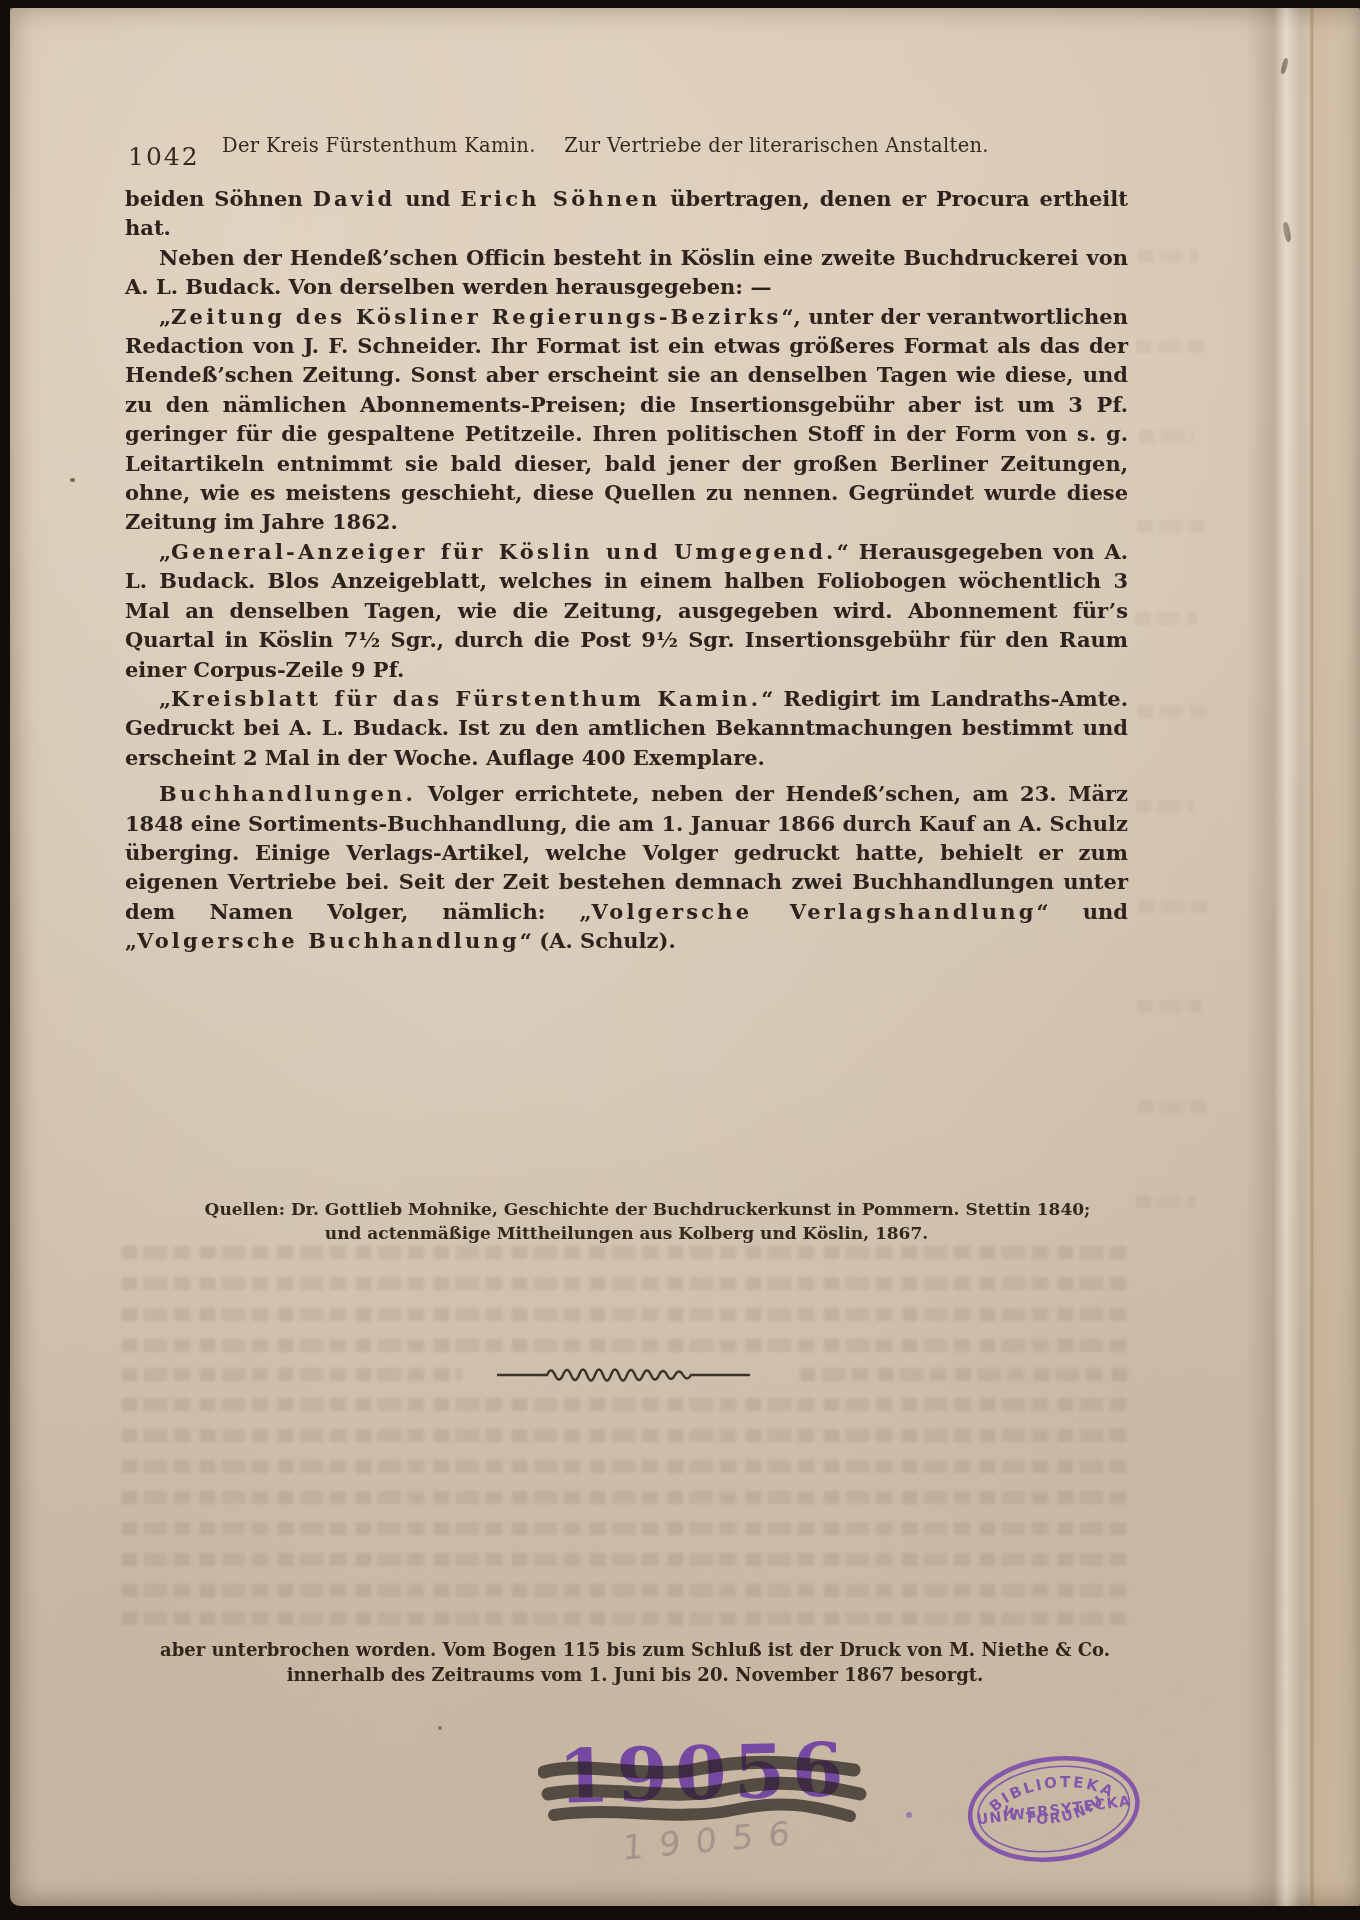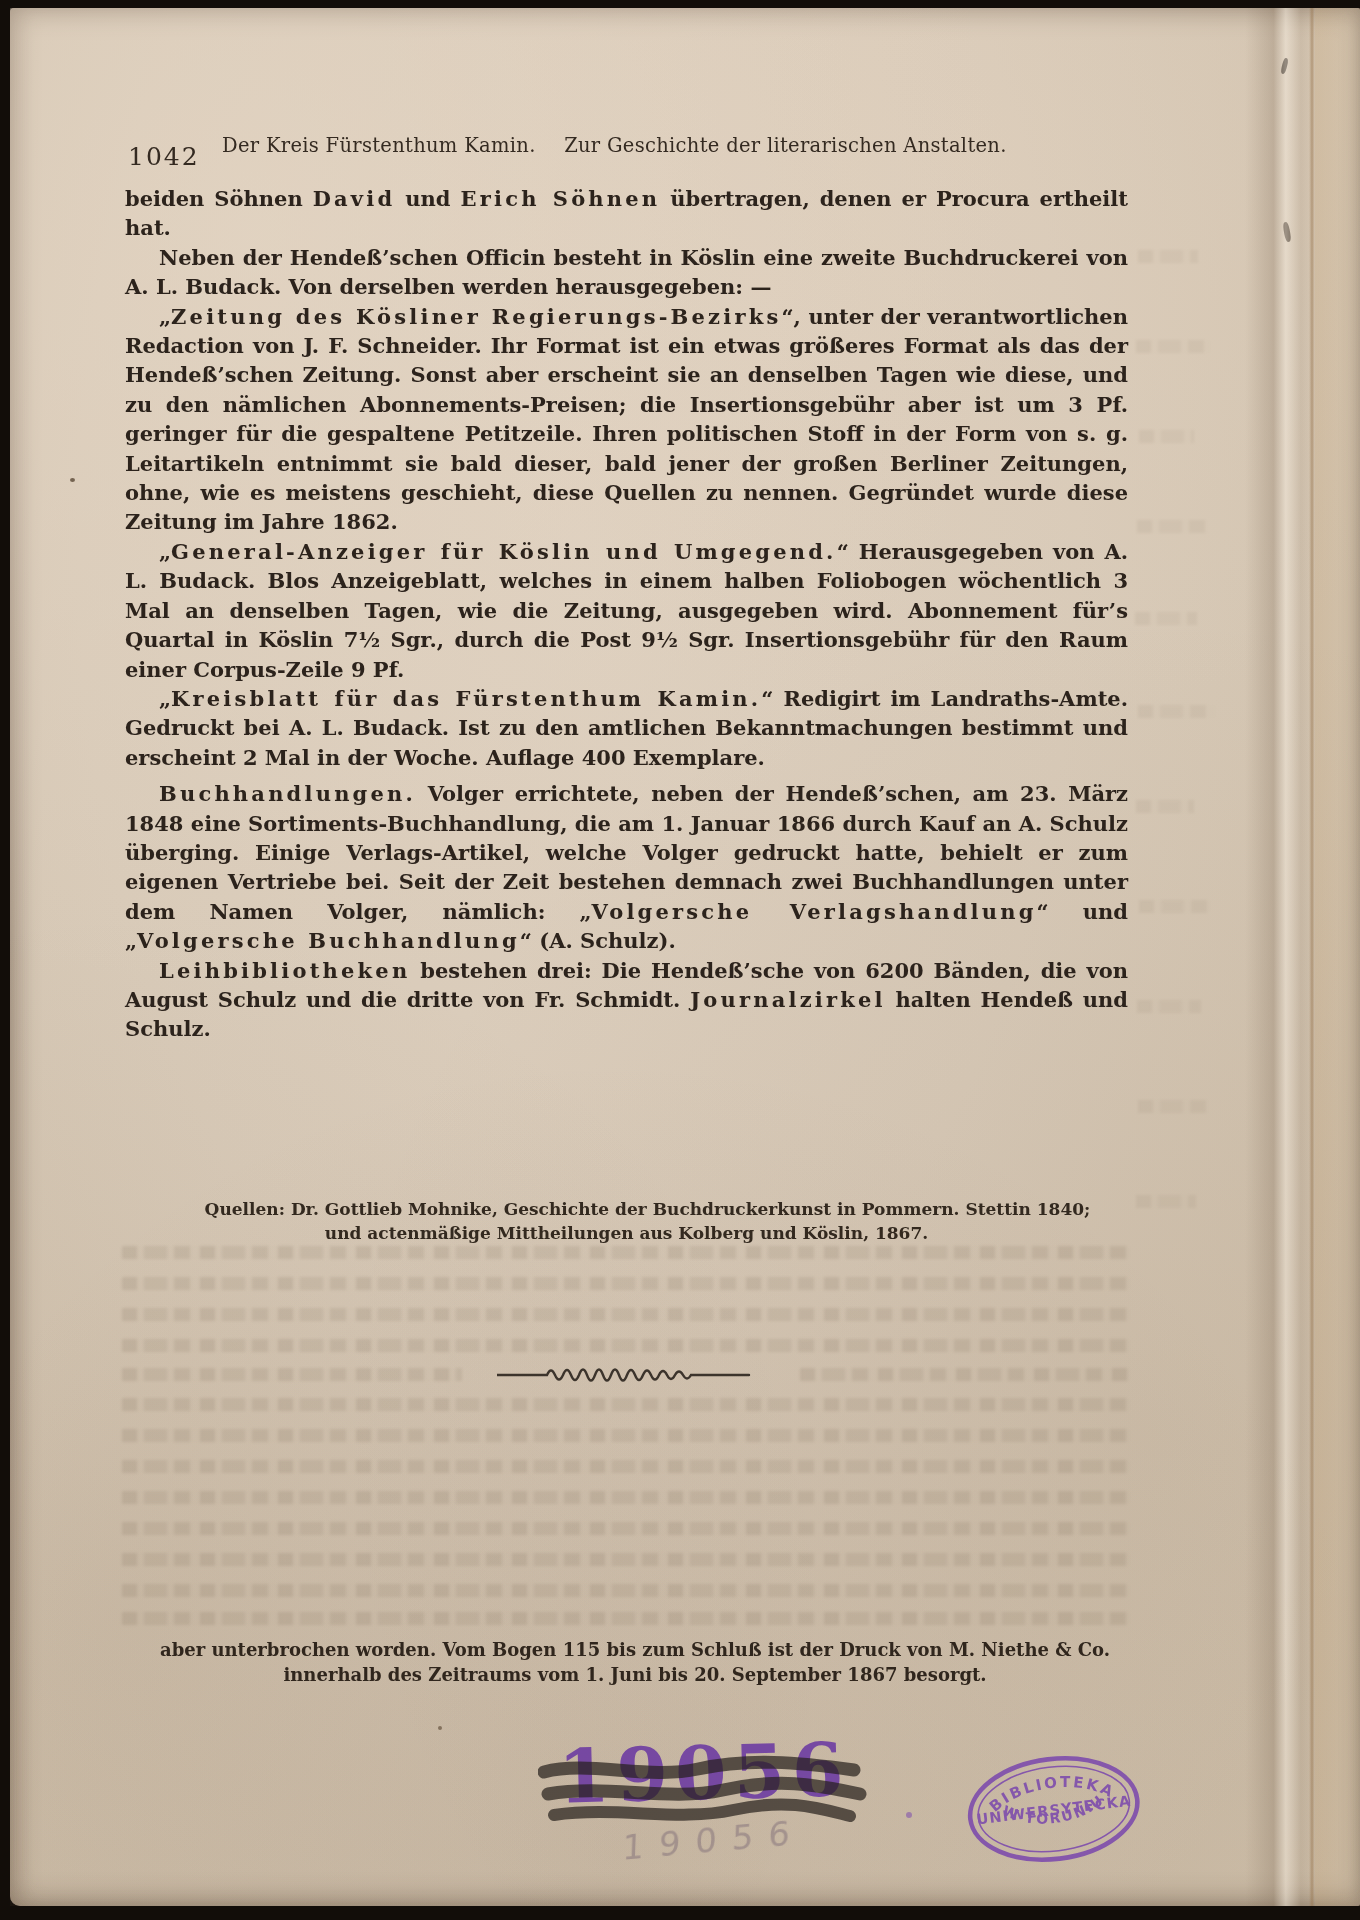--- a/index.html
+++ b/index.html
@@ -126,51 +126,50 @@
       <div class="ghost faint" style="left: 1129px; top: 892px; width: 72px;"></div>
       <div class="ghost faint" style="left: 1127px; top: 992px; width: 64px;"></div>
       <div class="ghost faint" style="left: 1128px; top: 1092px; width: 70px;"></div>
       <div class="ghost faint" style="left: 1126px; top: 1187px; width: 60px;"></div>
     </div>
 
   <div class="header">
     <span class="page-num">1042</span>
     <span class="running-title">
       <span class="t1">Der Kreis Fürstenthum Kamin.</span>
-      <span class="t2">Zur Geschichte der literarischen Anstalten.</span>
+      <span class="t2">Zur Vertriebe der literarischen Anstalten.</span>
     </span>
   </div>
 
   <div class="body-text" id="body-text">
       <p class=""><span>beiden Söhnen </span><span class="sp">David</span><span> und </span><span class="sp">Erich Söhnen</span><span> übertragen, denen er Procura ertheilt hat.</span></p>
       <p class="indent"><span>Neben der Hendeß’schen Officin besteht in Köslin eine zweite Buchdruckerei von A. L. Budack. Von derselben werden herausgegeben: —</span></p>
       <p class="indent"><span>„</span><span class="sp">Zeitung des Kösliner Regierungs-Bezirks</span><span>“, unter der verantwortlichen Redaction von J. F. Schneider. Ihr Format ist ein etwas größeres Format als das der Hendeß’schen Zeitung. Sonst aber erscheint sie an denselben Tagen wie diese, und zu den nämlichen Abonnements-Preisen; die Insertionsgebühr aber ist um 3 Pf. geringer für die gespaltene Petitzeile. Ihren politischen Stoff in der Form von s. g. Leitartikeln entnimmt sie bald dieser, bald jener der großen Berliner Zeitungen, ohne, wie es meistens geschieht, diese Quellen zu nennen. Gegründet wurde diese Zeitung im Jahre 1862.</span></p>
       <p class="indent"><span>„</span><span class="sp">General-Anzeiger für Köslin und Umgegend.</span><span>“ Herausgegeben von A. L. Budack. Blos Anzeigeblatt, welches in einem halben Foliobogen wöchentlich 3 Mal an denselben Tagen, wie die Zeitung, ausgegeben wird. Abonnement für’s Quartal in Köslin 7½ Sgr., durch die Post 9½ Sgr. Insertionsgebühr für den Raum einer Corpus-Zeile 9 Pf.</span></p>
       <p class="indent"><span>„</span><span class="sp">Kreisblatt für das Fürstenthum Kamin.</span><span>“ Redigirt im Landraths-Amte. Gedruckt bei A. L. Budack. Ist zu den amtlichen Bekanntmachungen bestimmt und erscheint 2 Mal in der Woche. Auflage 400 Exemplare.</span></p>
       <p class="indent gap"><span class="sp">Buchhandlungen.</span><span> Volger errichtete, neben der Hendeß’schen, am 23. März 1848 eine Sortiments-Buchhandlung, die am 1. Januar 1866 durch Kauf an A. Schulz überging. Einige Verlags-Artikel, welche Volger gedruckt hatte, behielt er zum eigenen Vertriebe bei. Seit der Zeit bestehen demnach zwei Buchhandlungen unter dem Namen Volger, nämlich: „</span><span class="sp">Volgersche Verlagshandlung</span><span>“ und „</span><span class="sp">Volgersche Buchhandlung</span><span>“ (A. Schulz).</span></p>
-      <p class="indent"><span class="sp">Leihbibliotheken</span><span> bestehen drei: Die Hendeß’sche von 6200 Bänden, die von August Schulz und die dritte von Fr. Schmidt. </span><span class="sp">Journalzirkel</span><span> halten Hendeß und Schulz.</span></p>
     </div>
 
   <div class="source-note">
     <div class="l1">Quellen: Dr. Gottlieb Mohnike, Geschichte der Buchdruckerkunst in Pommern. Stettin 1840;</div>
     <div class="l2">und actenmäßige Mittheilungen aus Kolberg und Köslin, 1867.</div>
   </div>
 
   <div class="squiggle">
     <svg width="270" height="26" viewBox="0 0 270 26">
       <path d="M0,13 h50
         q4,-9 8,0 q4,9 8,0 q4,-10 8,0 q4,10 8,0 q4,-11 8,0 q4,11 8,0
         q4,-11 8,0 q4,11 8,0 q4,-11 8,0 q4,11 8,0 q4,-10 8,0 q4,10 8,0
         q4,-9 8,0 q4,9 8,0 q4,-8 8,0 q4,8 8,0 q4,-7 8,0 q4,7 8,0 h58" fill="none" stroke="#3c342c" stroke-width="2.4" stroke-linecap="round"></path>
     </svg>
   </div>
 
   <div class="colophon">
     <div>aber unterbrochen worden. Vom Bogen 115 bis zum Schluß ist der Druck von M. Niethe &amp; Co.</div>
-    <div>innerhalb des Zeitraums vom 1. Juni bis 20. September 1867 besorgt.</div>
+    <div>innerhalb des Zeitraums vom 1. Juni bis 20. November 1867 besorgt.</div>
   </div>
 
   <div class="stamp-number">19056</div>
 
   <div class="scribble">
     <svg width="330" height="84" viewBox="0 0 330 84">
       <g fill="none" stroke="#26201c" stroke-linecap="round" opacity="0.95">
         <path d="M6,20 C 50,8 110,28 160,17 S 260,10 316,18" stroke-width="13"></path>
         <path d="M10,42 C 70,32 130,50 185,38 S 275,32 322,42" stroke-width="13"></path>
         <path d="M16,63 C 80,54 140,70 195,58 S 280,56 312,64" stroke-width="12"></path>

